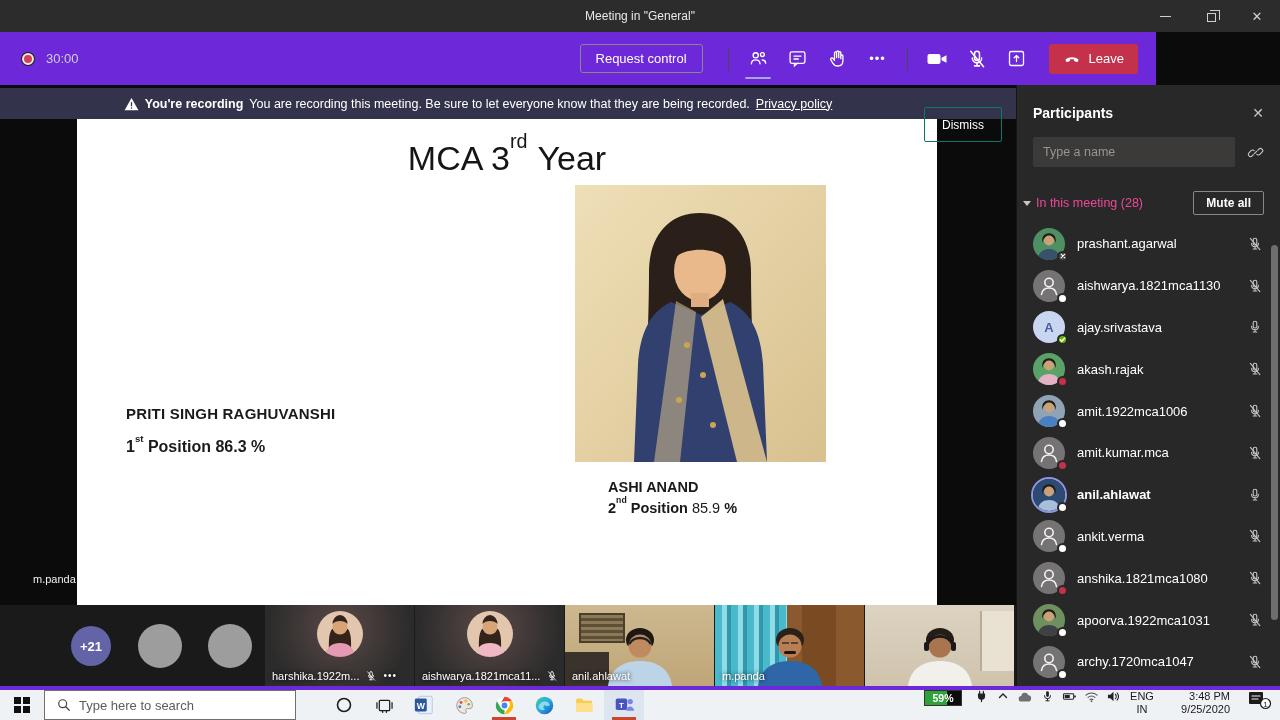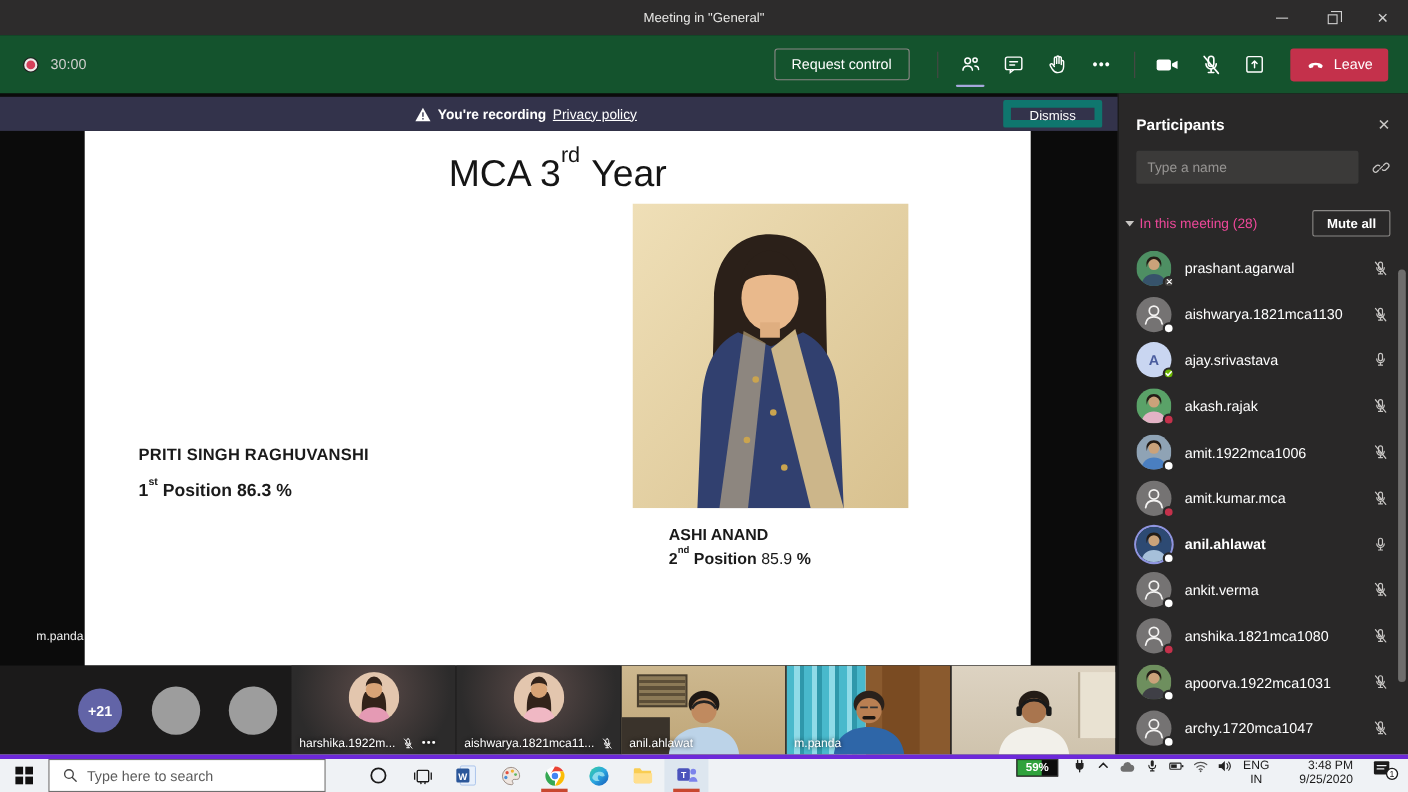--- a/index.html
+++ b/index.html
@@ -9,41 +9,41 @@
   
   .titlebar{position:absolute;top:0;left:0;width:1280px;height:32px;background:#2d2c2c;display:flex;align-items:center}
   .titlebar-title{position:absolute;left:0;right:0;text-align:center;font-size:12px;color:#e8e8e6}
   .win-controls{position:absolute;right:0;top:0;height:32px;display:flex}
   .win-btn{width:46px;height:32px;display:flex;align-items:center;justify-content:center;color:#d0d0d0;font-size:13px;cursor:default}
   .min-glyph{width:11px;height:1px;background:#d0d0d0}
   .restore-glyph{width:9px;height:9px;border:1px solid #d0d0d0;position:relative;margin-top:2px}
   .restore-glyph::before{content:"";position:absolute;top:-4px;left:2px;width:9px;height:9px;border-top:1px solid #d0d0d0;border-right:1px solid #d0d0d0}
 
   
-  .toolbar{position:absolute;top:32px;left:0;width:1280px;height:53px;background:#14532d;display:flex;}
+  .toolbar{position:absolute;top:32px;left:0;width:1156px;height:53px;background:#6d28d9;display:flex;}
   .rec-wrap{display:flex;align-items:center;margin-left:22px}
   .rec-dot{width:12px;height:12px;border-radius:50%;background:#d4405a;border:2px solid #eceae8;box-shadow:0 0 0 1px #1f1e1e}
   .timer{margin-left:12px;font-size:13px;color:#d0cfce}
   .toolbar-right{margin-left:auto;display:flex;align-items:center}
   .req-btn{height:29px;padding:0 15px;background:transparent;border:1px solid #8a8886;border-radius:3px;color:#fff;font-size:13px;font-family:inherit;margin-right:16px;cursor:pointer}
   .tb-divider{width:1px;height:24px;background:#4a4846;margin:0 9px}
   .tb-icon{width:40px;height:42px;display:flex;align-items:center;justify-content:center;position:relative;cursor:pointer}
   .tb-icon svg{display:block}
   .active-underline{position:absolute;bottom:1px;left:7px;width:26px;height:2px;background:#a6a7dc;border-radius:2px}
   .more-dots{color:#fff;font-size:13px;letter-spacing:1px}
   .leave-btn{margin:0 18px 0 12px;height:30px;padding:0 14px;background:#c4314b;border:none;border-radius:3px;color:#fff;font-size:13px;font-family:inherit;display:flex;align-items:center;gap:8px;cursor:pointer}
 
   
   .stage{position:absolute;top:85px;left:0;width:1016px;height:520px;background:#0b0b0b}
   .banner{position:absolute;top:3px;left:0;width:1016px;height:31px;background:#33334b;display:flex;align-items:center;color:#fff;z-index:5}
   .banner-content{display:flex;align-items:center;gap:6px;margin:0 auto;padding-right:60px;white-space:nowrap}
   .b-bold{font-size:12.5px;font-weight:700}
   .b-msg{font-size:12.5px}
   .b-link{font-size:12.5px;color:#fff;text-decoration:underline;cursor:pointer}
-  .dismiss{position:absolute;right:14px;top:3px;height:25px;padding:0 17px;border:7px solid #0f766e;background:transparent;border-radius:2px;color:#fff;font-size:12px;font-family:inherit;cursor:pointer}
+  .dismiss{position:absolute;right:14px;top:19px;height:35px;padding:0 17px;border:1px solid #0f766e;background:transparent;border-radius:2px;color:#fff;font-size:12px;font-family:inherit;cursor:pointer}
   .slide{position:absolute;left:77px;top:34px;width:860px;height:486px;background:#fff}
   .slide-title{position:absolute;top:20px;left:0;width:100%;text-align:center;font-size:34px;color:#151515}
   .slide-title sup{font-size:58%;position:relative;top:-0.5em}
   .slide-title .post{margin-left:10px}
   .photo{position:absolute;left:498px;top:66px;width:251px;height:277px}
   .first-block{position:absolute;left:49px;top:286px;color:#1a1a1a}
   .name1{font-size:15px;font-weight:700;letter-spacing:.2px}
   .pos1{margin-top:15px;font-size:16px;font-weight:700}
   .pos1 sup,.pos2 sup{font-size:60%;position:relative;top:-0.45em}
   .second-block{position:absolute;left:531px;top:360px;color:#1a1a1a}
@@ -209,20 +209,21 @@
 
   <div class="stage">
     <div class="banner">
       <div class="banner-content">
         <svg width="15" height="14" viewBox="0 0 24 22" style="flex:none">
             <path d="M12 1.5L23 21H1z" fill="#fff"></path>
             <rect x="11" y="8" width="2" height="6.5" fill="#33334b"></rect>
             <rect x="11" y="16.3" width="2" height="2.2" fill="#33334b"></rect>
           </svg>
         <span class="b-bold">You're recording</span>
+        <span class="b-msg">You are recording this meeting. Be sure to let everyone know that they are being recorded.</span>
         <a class="b-link">Privacy policy</a>
       </div>
       <button class="dismiss">Dismiss</button>
     </div>
 
     <div class="slide">
       <div class="slide-title"><span>MCA 3</span><sup>rd</sup><span class="post">Year</span></div>
       <svg class="photo" viewBox="0 0 251 277" preserveAspectRatio="none">
         <defs>
           <linearGradient id="pbg" x1="0" y1="0" x2="1" y2="1">

